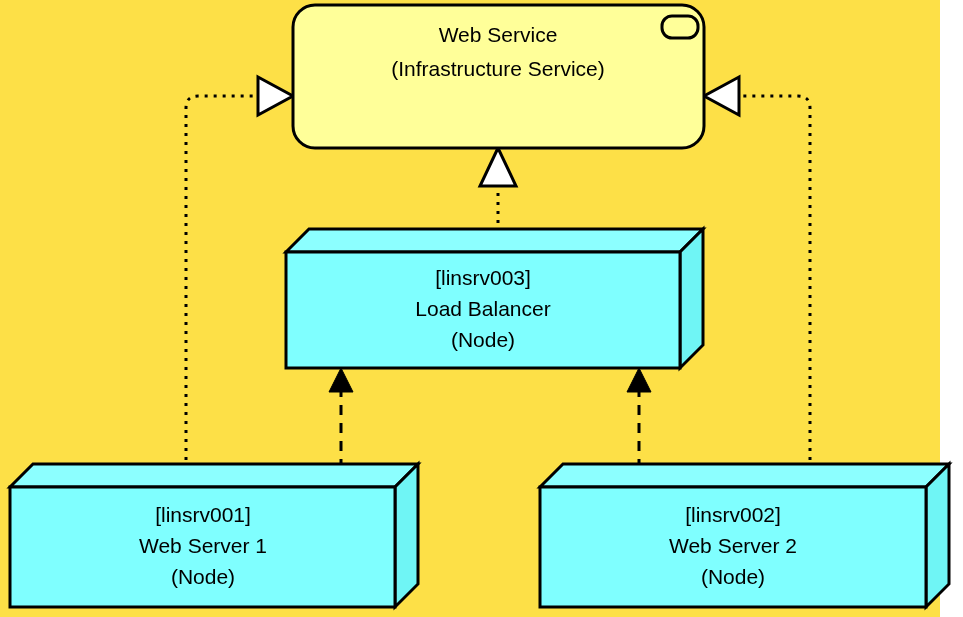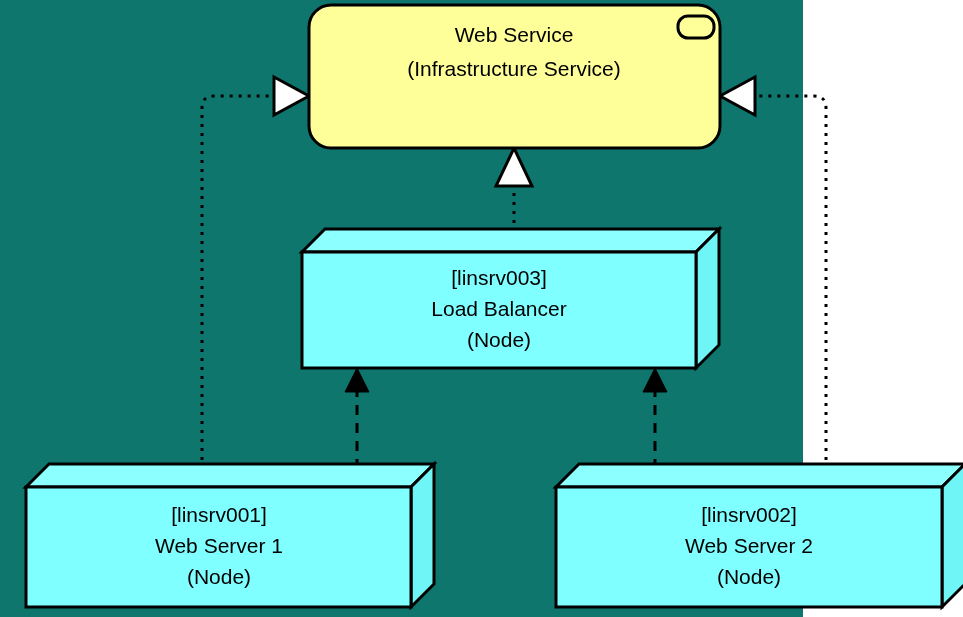--- a/index.html
+++ b/index.html
@@ -8,24 +8,23 @@
     background: #ffffff;
   }
   body {
     width: 963px;
     height: 617px;
     overflow: hidden;
     font-family: "Liberation Sans", sans-serif;
   }
   #diagram-root {
     position: relative;
-    width: 787px;
+    width: 940px;
     height: 617px;
-    background: #0f766e;
-    padding-left: 16px;
+    background: #fde047;
   }
   svg#uml-canvas {
     display: block;
     width: 963px;
     height: 617px;
   }
   .node-label {
     font-family: "Liberation Sans", sans-serif;
     font-size: 21px;
     fill: #000000;

